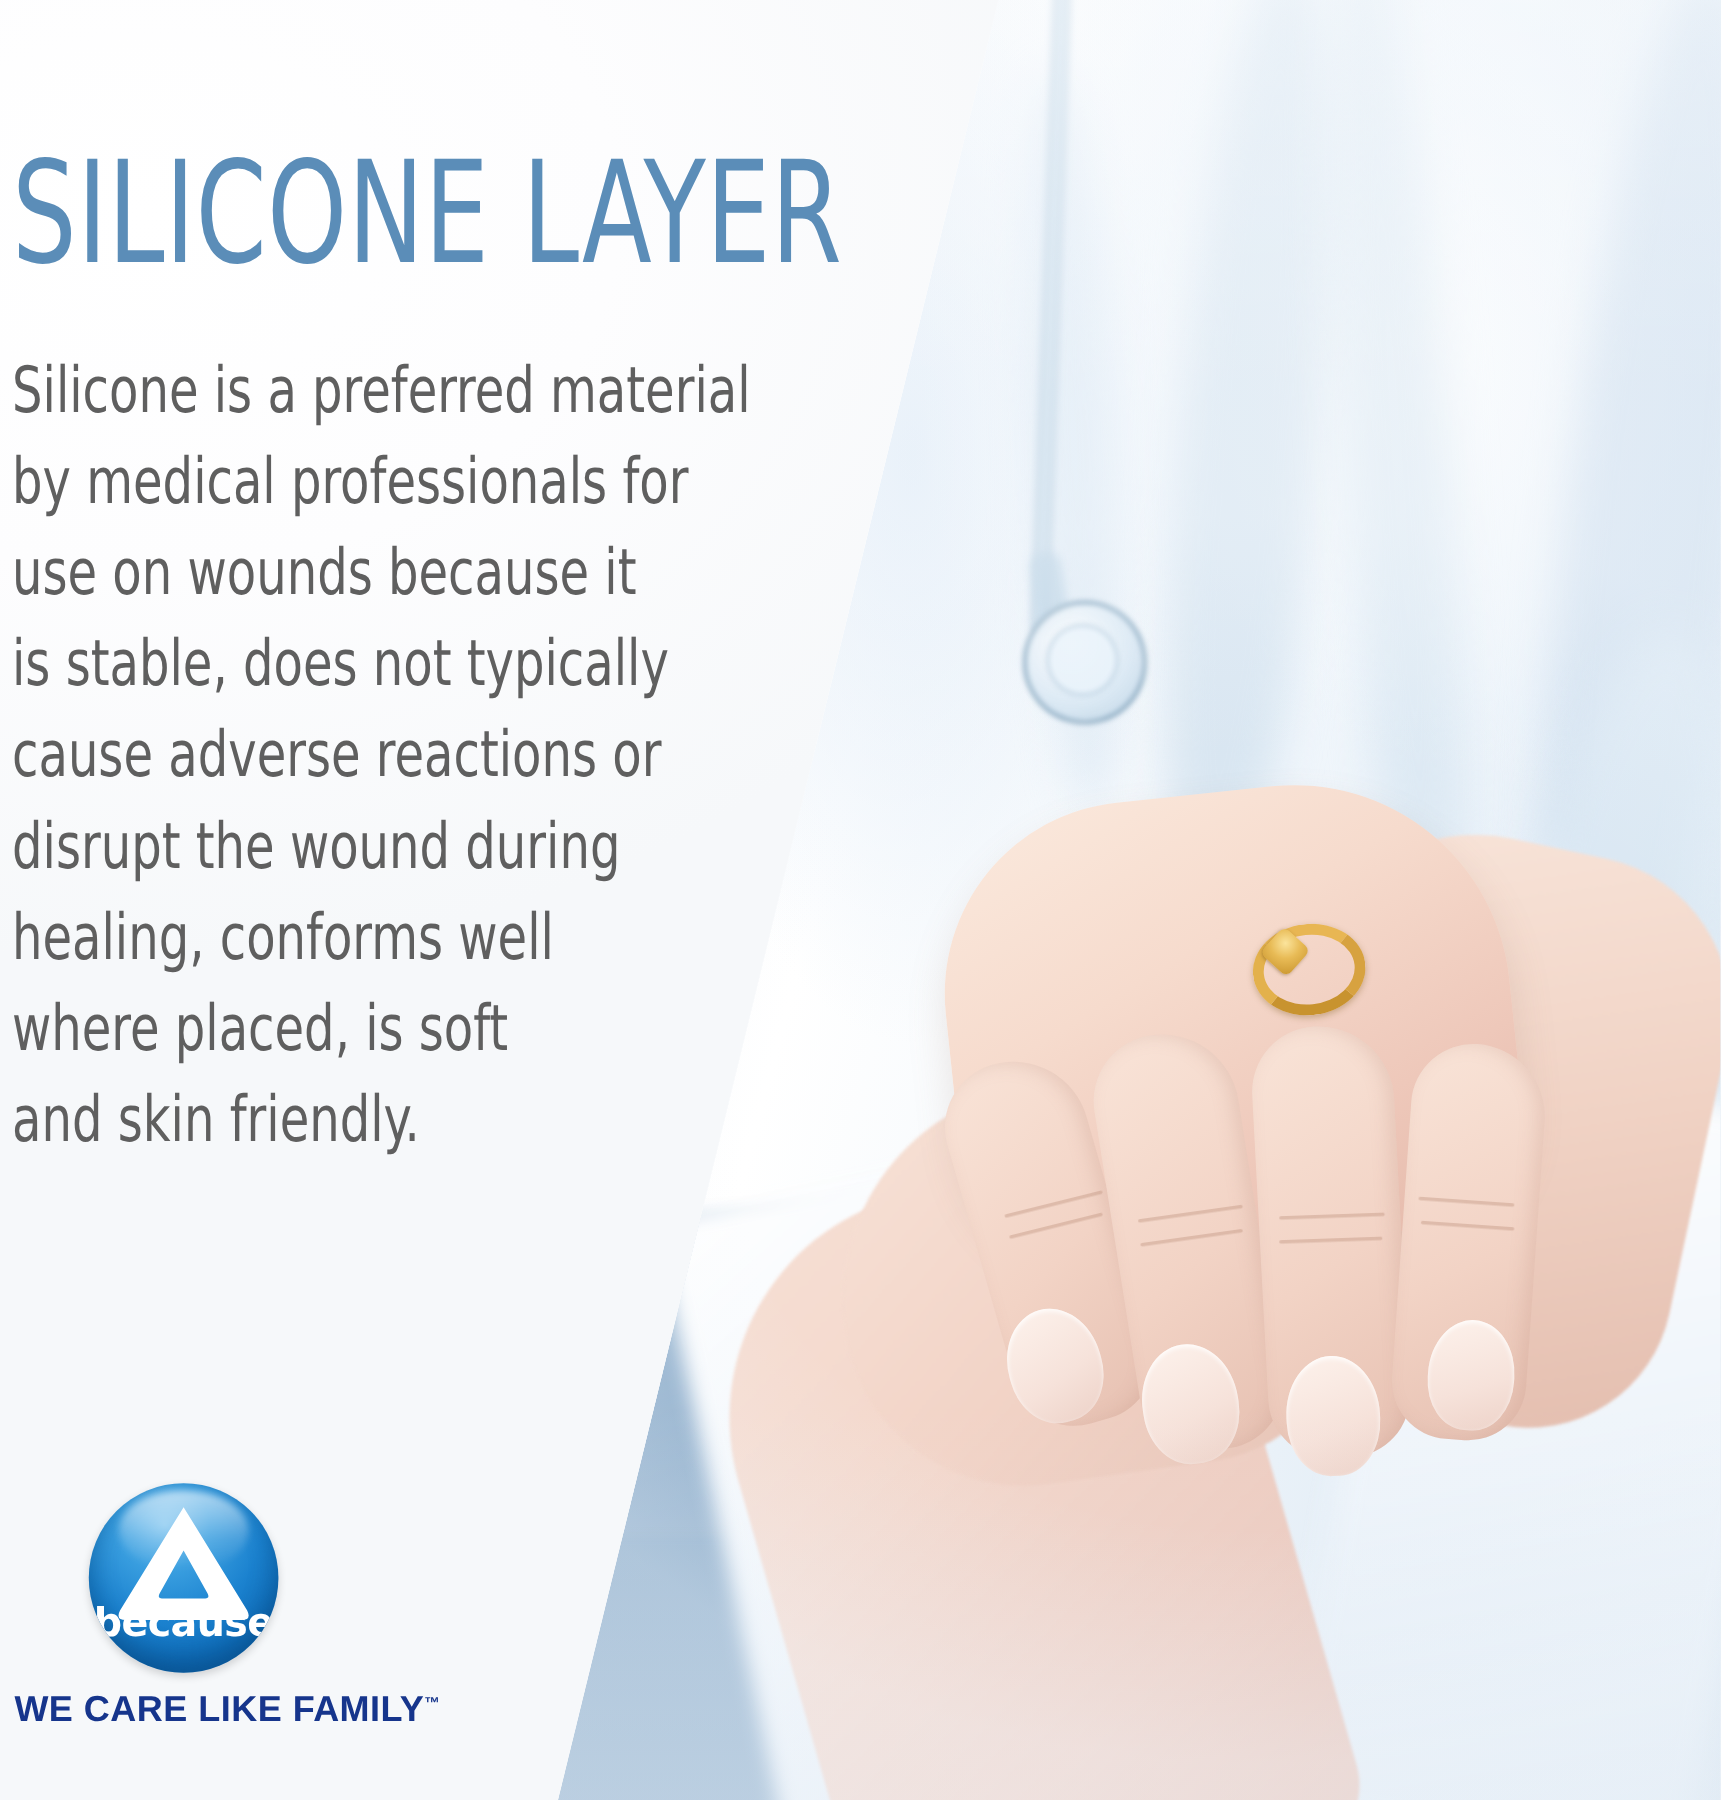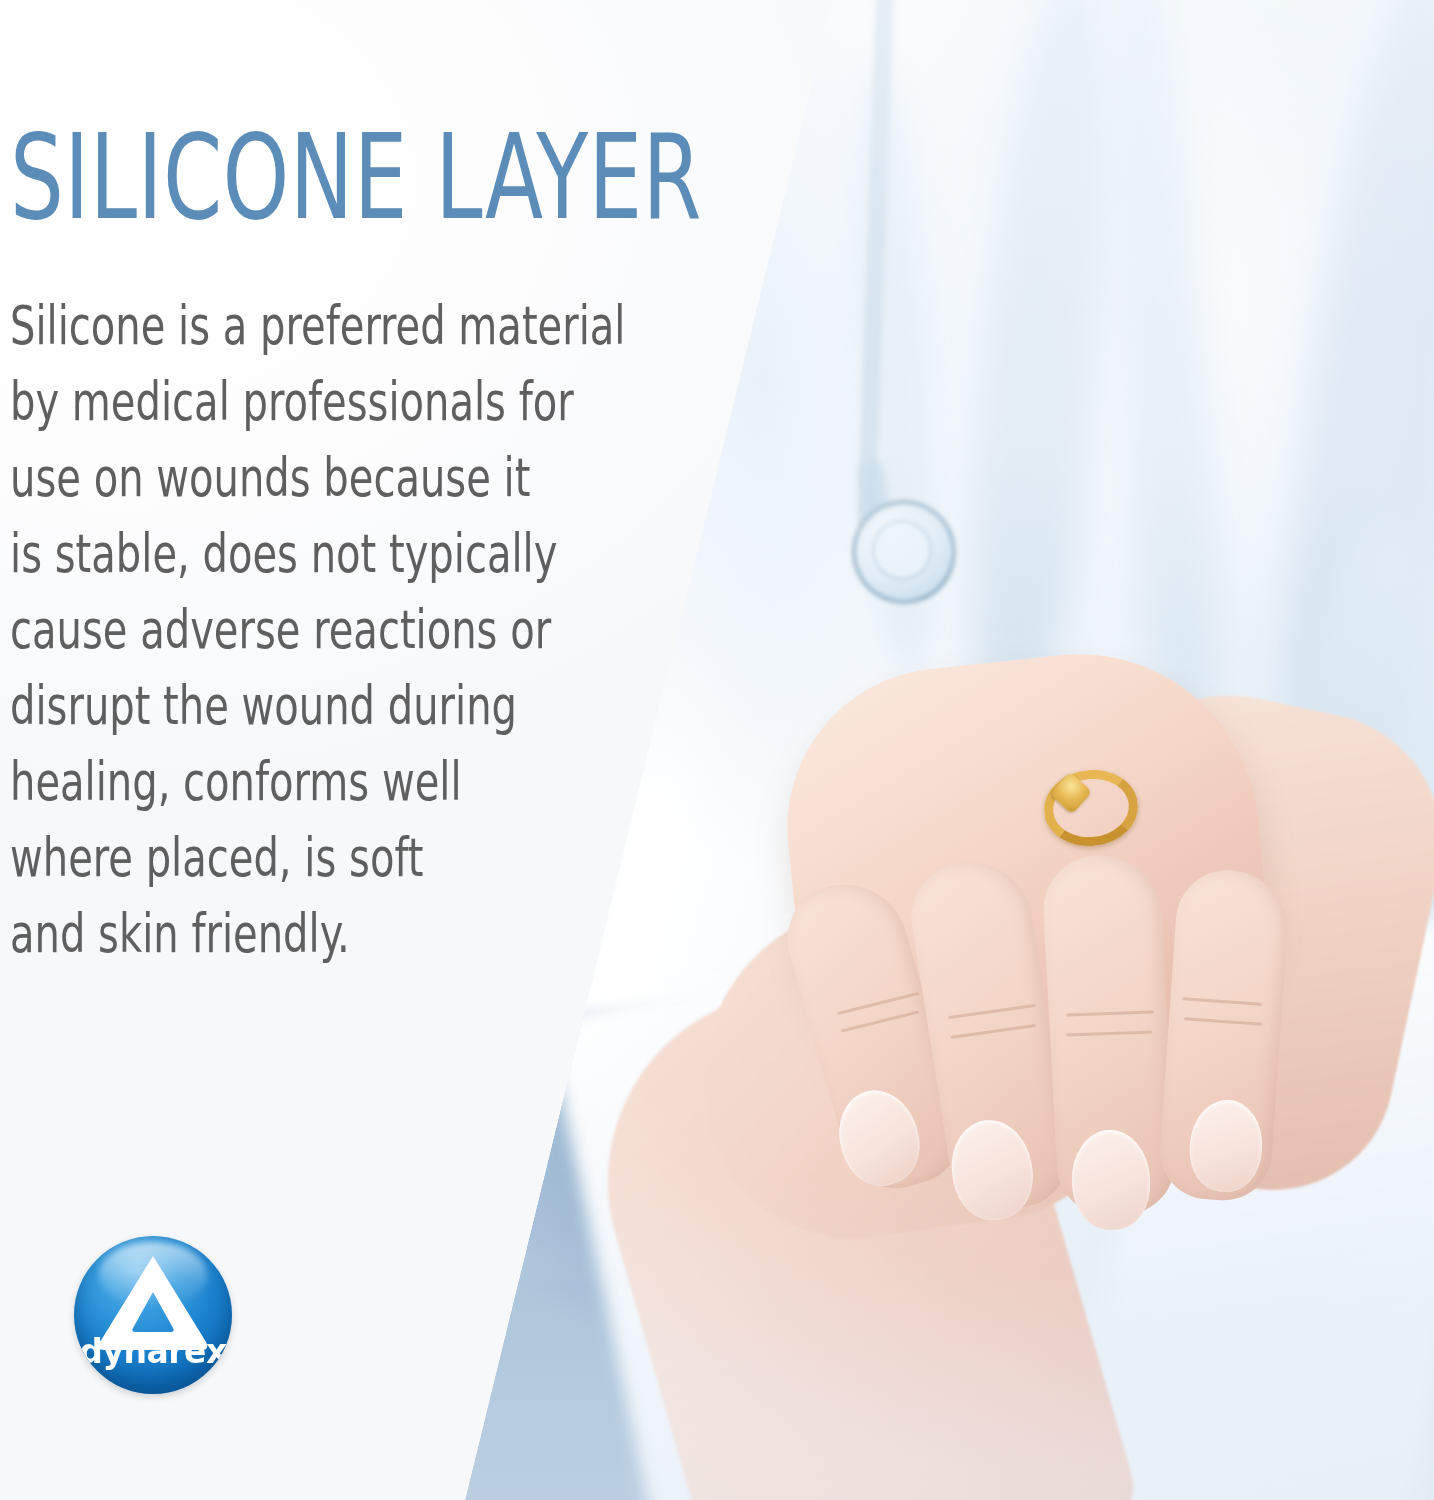--- a/index.html
+++ b/index.html
@@ -432,18 +432,19 @@
       <div>and skin friendly.</div>
     </div>
 
     <div class="logo-block">
       <div class="logo-sphere">
         <div class="logo-gloss"></div>
         <svg class="logo-mark" viewBox="0 0 158 158">
           <path d="M79 16 L132 102 Q136 110 127 110 L31 110 Q22 110 26 102 Z
                    M79 52 L59 88 Q57 92 61 92 L97 92 Q101 92 99 88 Z" fill="#ffffff" fill-rule="evenodd"></path>
         </svg>
-        <div class="logo-word">dynarex</div>
+        <div class="logo-word">because</div>
       </div>
+      <div class="logo-tagline"><span>WE CARE LIKE FAMILY</span><span class="tm">™</span></div>
     </div>
 
   </div>
 </div>
 
 </body></html>

